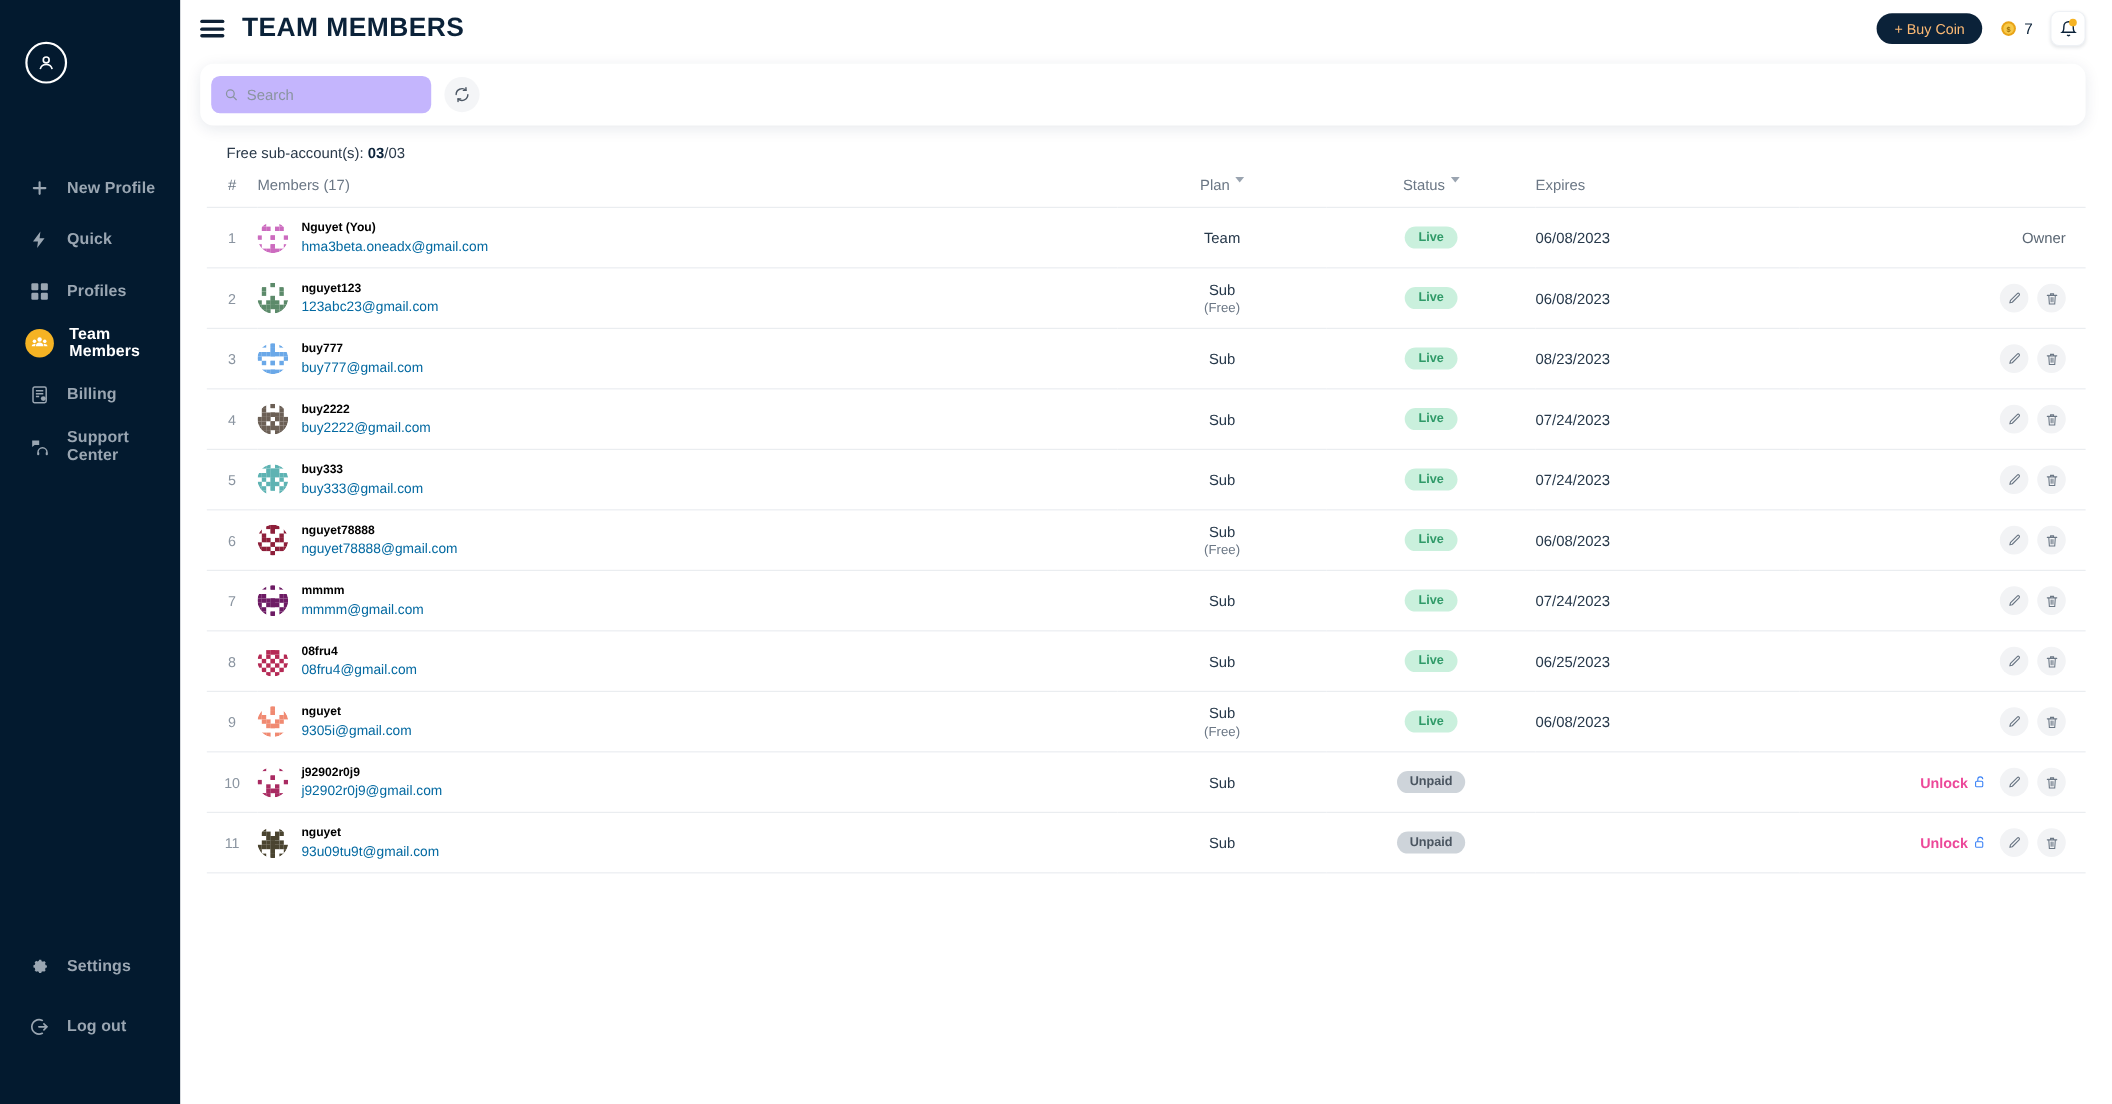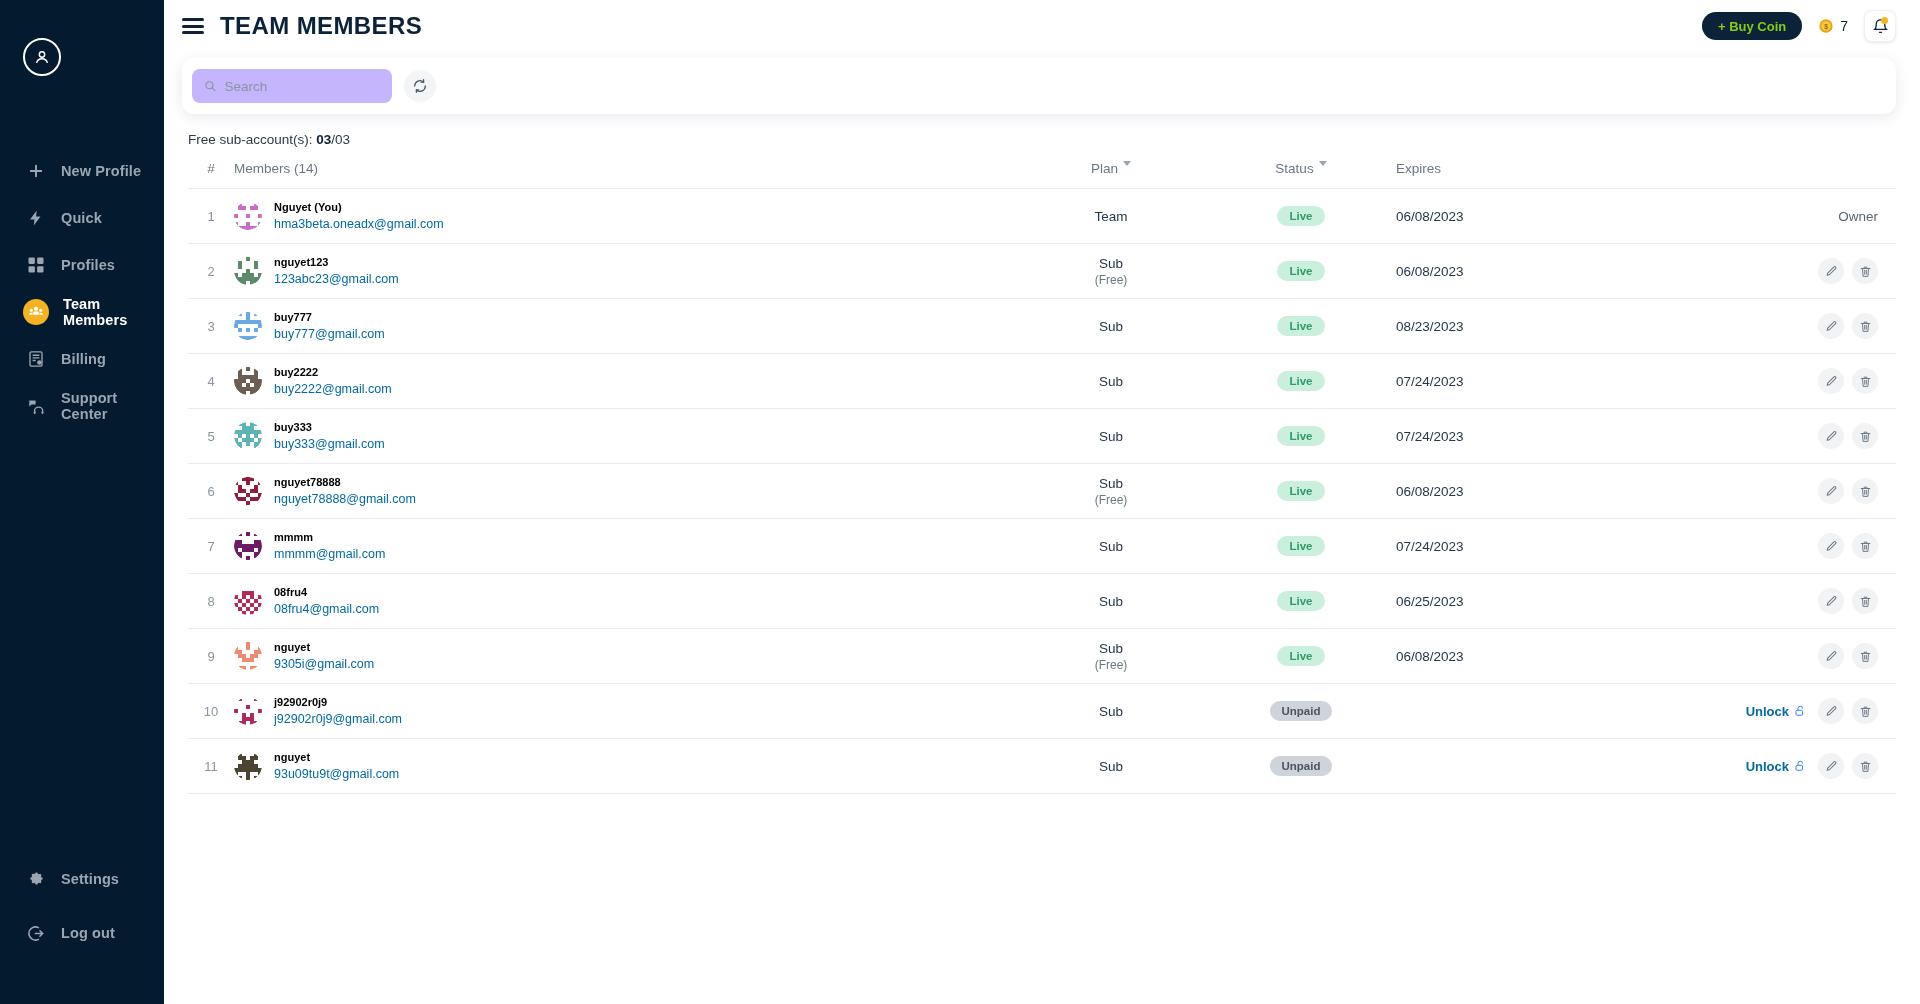--- a/index.html
+++ b/index.html
@@ -93,27 +93,27 @@
     color: #0b2239;
   }
   .topbar-right {
     margin-left: auto;
     display: flex;
     align-items: center;
     gap: 16px;
   }
   .buy-coin {
     background: #0b2239;
-    color: #84cc16;
+    color: #fdba74;
     border-radius: 20px;
     height: 28px;
     padding: 0 16px;
     display: flex; align-items: center; gap: 5px;
     font-size: 13px;
-    font-weight: bold;
+    font-weight: normal;
     cursor: pointer;
     border: none;
   }
   .coin-wrap { display:flex; align-items:center; gap: 6px; cursor: pointer; }
   .coin-count { font-size: 14px; color: #0b2239; }
   .bell-btn {
     width: 32px; height: 32px;
     background: #ffffff;
     border: 1px solid #eef1f5;
     border-radius: 8px;
@@ -183,21 +183,21 @@
     font-weight: bold;
     cursor: pointer;
     font-family: "Liberation Sans", sans-serif;
     letter-spacing: .1px;
   }
 
   
   .free-line {
     font-size: 13.5px;
     color: #2b3a4a;
-    padding: 18px 0 0 24px;
+    padding: 18px 0 0 42px;
   }
   .free-line b { font-weight: bold; color: #0b2239; }
 
   
   .table-wrap { padding: 0 24px 0 24px; }
   table { width: 100%; border-collapse: collapse; }
   thead th {
     font-size: 13.5px;
     color: #6b7785;
     font-weight: normal;
@@ -251,21 +251,21 @@
     font-weight: bold;
     line-height: 14px;
   }
   .badge.live   { background: #caf0dd; color: #2f9a68; }
   .badge.unpaid { background: #ced4da; color: #4a5560; }
   td.exp { font-size: 13.5px; color: #26384a; }
   td.actions { text-align: right; padding-right: 18px; }
   .act-wrap { display: flex; align-items: center; justify-content: flex-end; gap: 8px; }
   .owner-txt { font-size: 13.5px; color: #5a6673; }
   .unlock-link {
-    color: #0369a1;
+    color: #ec4899;
     font-size: 13px;
     font-weight: bold;
     display: inline-flex;
     align-items: center;
     gap: 5px;
     cursor: pointer;
     margin-right: 4px;
     text-decoration: none;
   }
   .icon-btn {
@@ -437,21 +437,21 @@
 
     <div class="free-line">
       <span>Free sub-account(s): </span><b>03</b><span>/03</span>
     </div>
 
     <div class="table-wrap">
       <table>
         <thead>
           <tr>
             <th class="col-idx">#</th>
-            <th class="col-member">Members (14)</th>
+            <th class="col-member">Members (17)</th>
             <th class="col-plan">
               <span class="th-sort">
                 <span>Plan</span>
                 <i class="caret"></i>
               </span>
             </th>
             <th class="col-status">
               <span class="th-sort">
                 <span>Status</span>
                 <i class="caret"></i>

